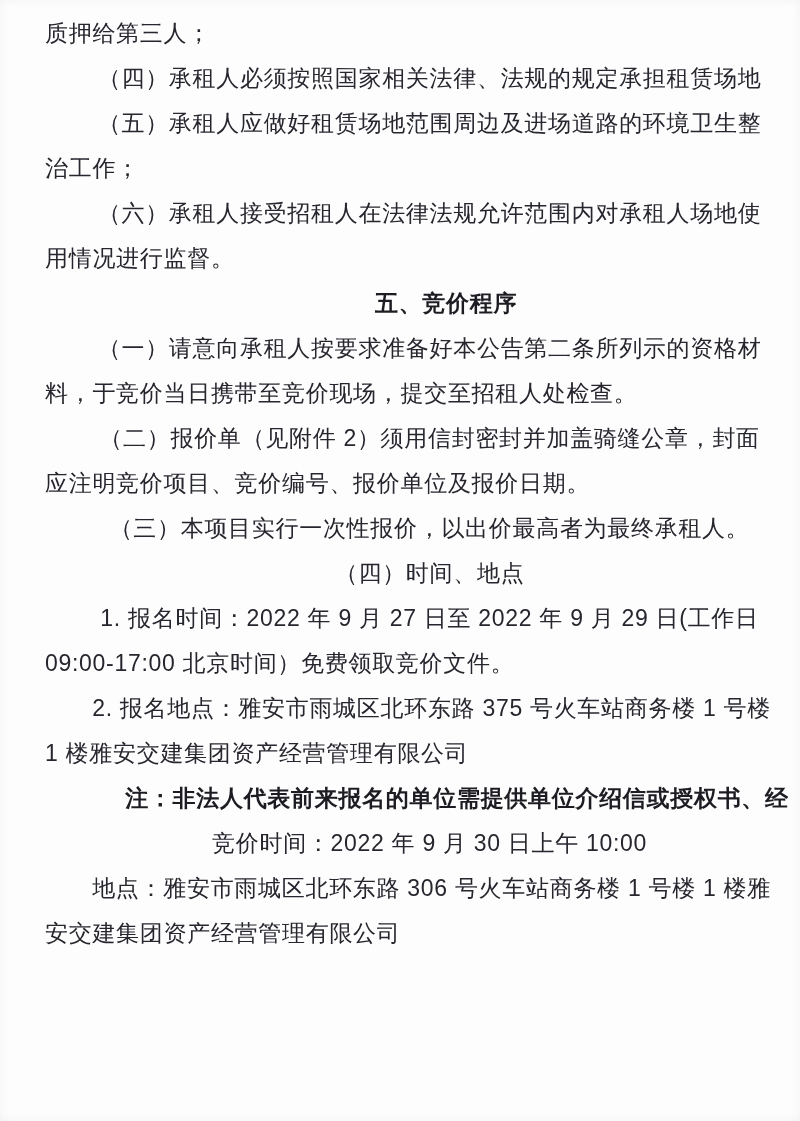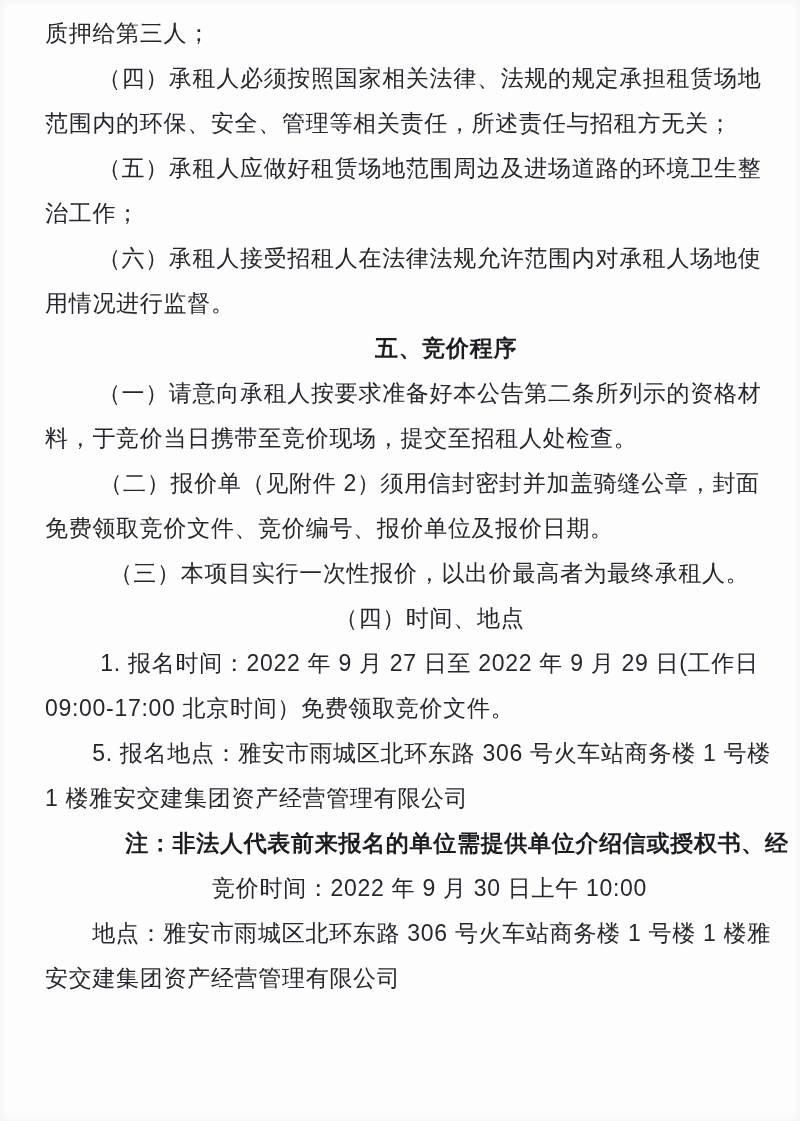--- a/index.html
+++ b/index.html
@@ -40,34 +40,33 @@
     margin-left: 33px;
   }
 </style>
 </head>
 <body>
 
 <div class="page">
   <div class="content">
     <div class="line">质押给第三人；</div>
     <div class="line indent">（四）承租人必须按照国家相关法律、法规的规定承担租赁场地</div>
-    <div class="line">范围内的环保、安全、管理等相关责任，所述责任与招租方无关；</div>
     <div class="line indent">（五）承租人应做好租赁场地范围周边及进场道路的环境卫生整</div>
     <div class="line">治工作；</div>
     <div class="line indent">（六）承租人接受招租人在法律法规允许范围内对承租人场地使</div>
     <div class="line">用情况进行监督。</div>
     <div class="line indent bold">五、竞价程序</div>
     <div class="line indent">（一）请意向承租人按要求准备好本公告第二条所列示的资格材</div>
     <div class="line">料，于竞价当日携带至竞价现场，提交至招租人处检查。</div>
     <div class="line indent">（二）报价单（见附件 2）须用信封密封并加盖骑缝公章，封面</div>
-    <div class="line">免费领取竞价文件、竞价编号、报价单位及报价日期。</div>
+    <div class="line">应注明竞价项目、竞价编号、报价单位及报价日期。</div>
     <div class="line indent">（三）本项目实行一次性报价，以出价最高者为最终承租人。</div>
     <div class="line indent">（四）时间、地点</div>
     <div class="line indent">1. 报名时间：2022 年 9 月 27 日至 2022 年 9 月 29 日(工作日</div>
     <div class="line">09:00-17:00 北京时间）免费领取竞价文件。</div>
-    <div class="line indent">5. 报名地点：雅安市雨城区北环东路 306 号火车站商务楼 1 号楼</div>
+    <div class="line indent">2. 报名地点：雅安市雨城区北环东路 375 号火车站商务楼 1 号楼</div>
     <div class="line">1 楼雅安交建集团资产经营管理有限公司</div>
     <div class="line indent bold">注：非法人代表前来报名的单位需提供单位介绍信或授权书、经</div>
     <div class="line indent">竞价时间：2022 年 9 月 30 日上午 10:00</div>
     <div class="line indent">地点：雅安市雨城区北环东路 306 号火车站商务楼 1 号楼 1 楼雅</div>
     <div class="line">安交建集团资产经营管理有限公司</div>
   </div>
 </div>
 
 </body></html>

